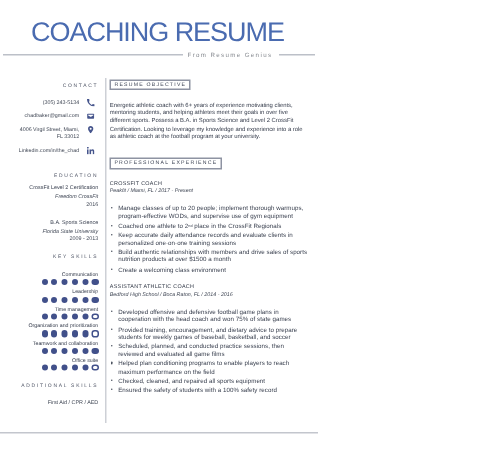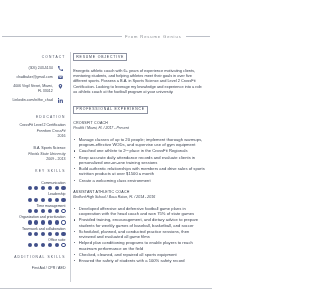--- a/index.html
+++ b/index.html
@@ -54,20 +54,21 @@
   ul.bul li:before{content:"";position:absolute;left:1.1px;top:2px;width:1.2px;height:1.2px;
             border-radius:50%;background:#474e5c;}
   .objtext{margin:0;font-size:3.95px;line-height:5.15px;color:#363d4c;text-align:left;letter-spacing:-0.02px;}
   .sup{font-size:2.5px;vertical-align:0.9px;}
 </style>
 </head>
 <body>
 
 <div class="page">
 
+  <div class="title">COACHING RESUME</div>
 
   <div class="byline-row">
     <div class="rule l"></div>
     <div class="byline">From Resume Genius</div>
     <div class="rule r"></div>
   </div>
 
   <div class="divider"></div>
   <div class="botrule"></div>
 

